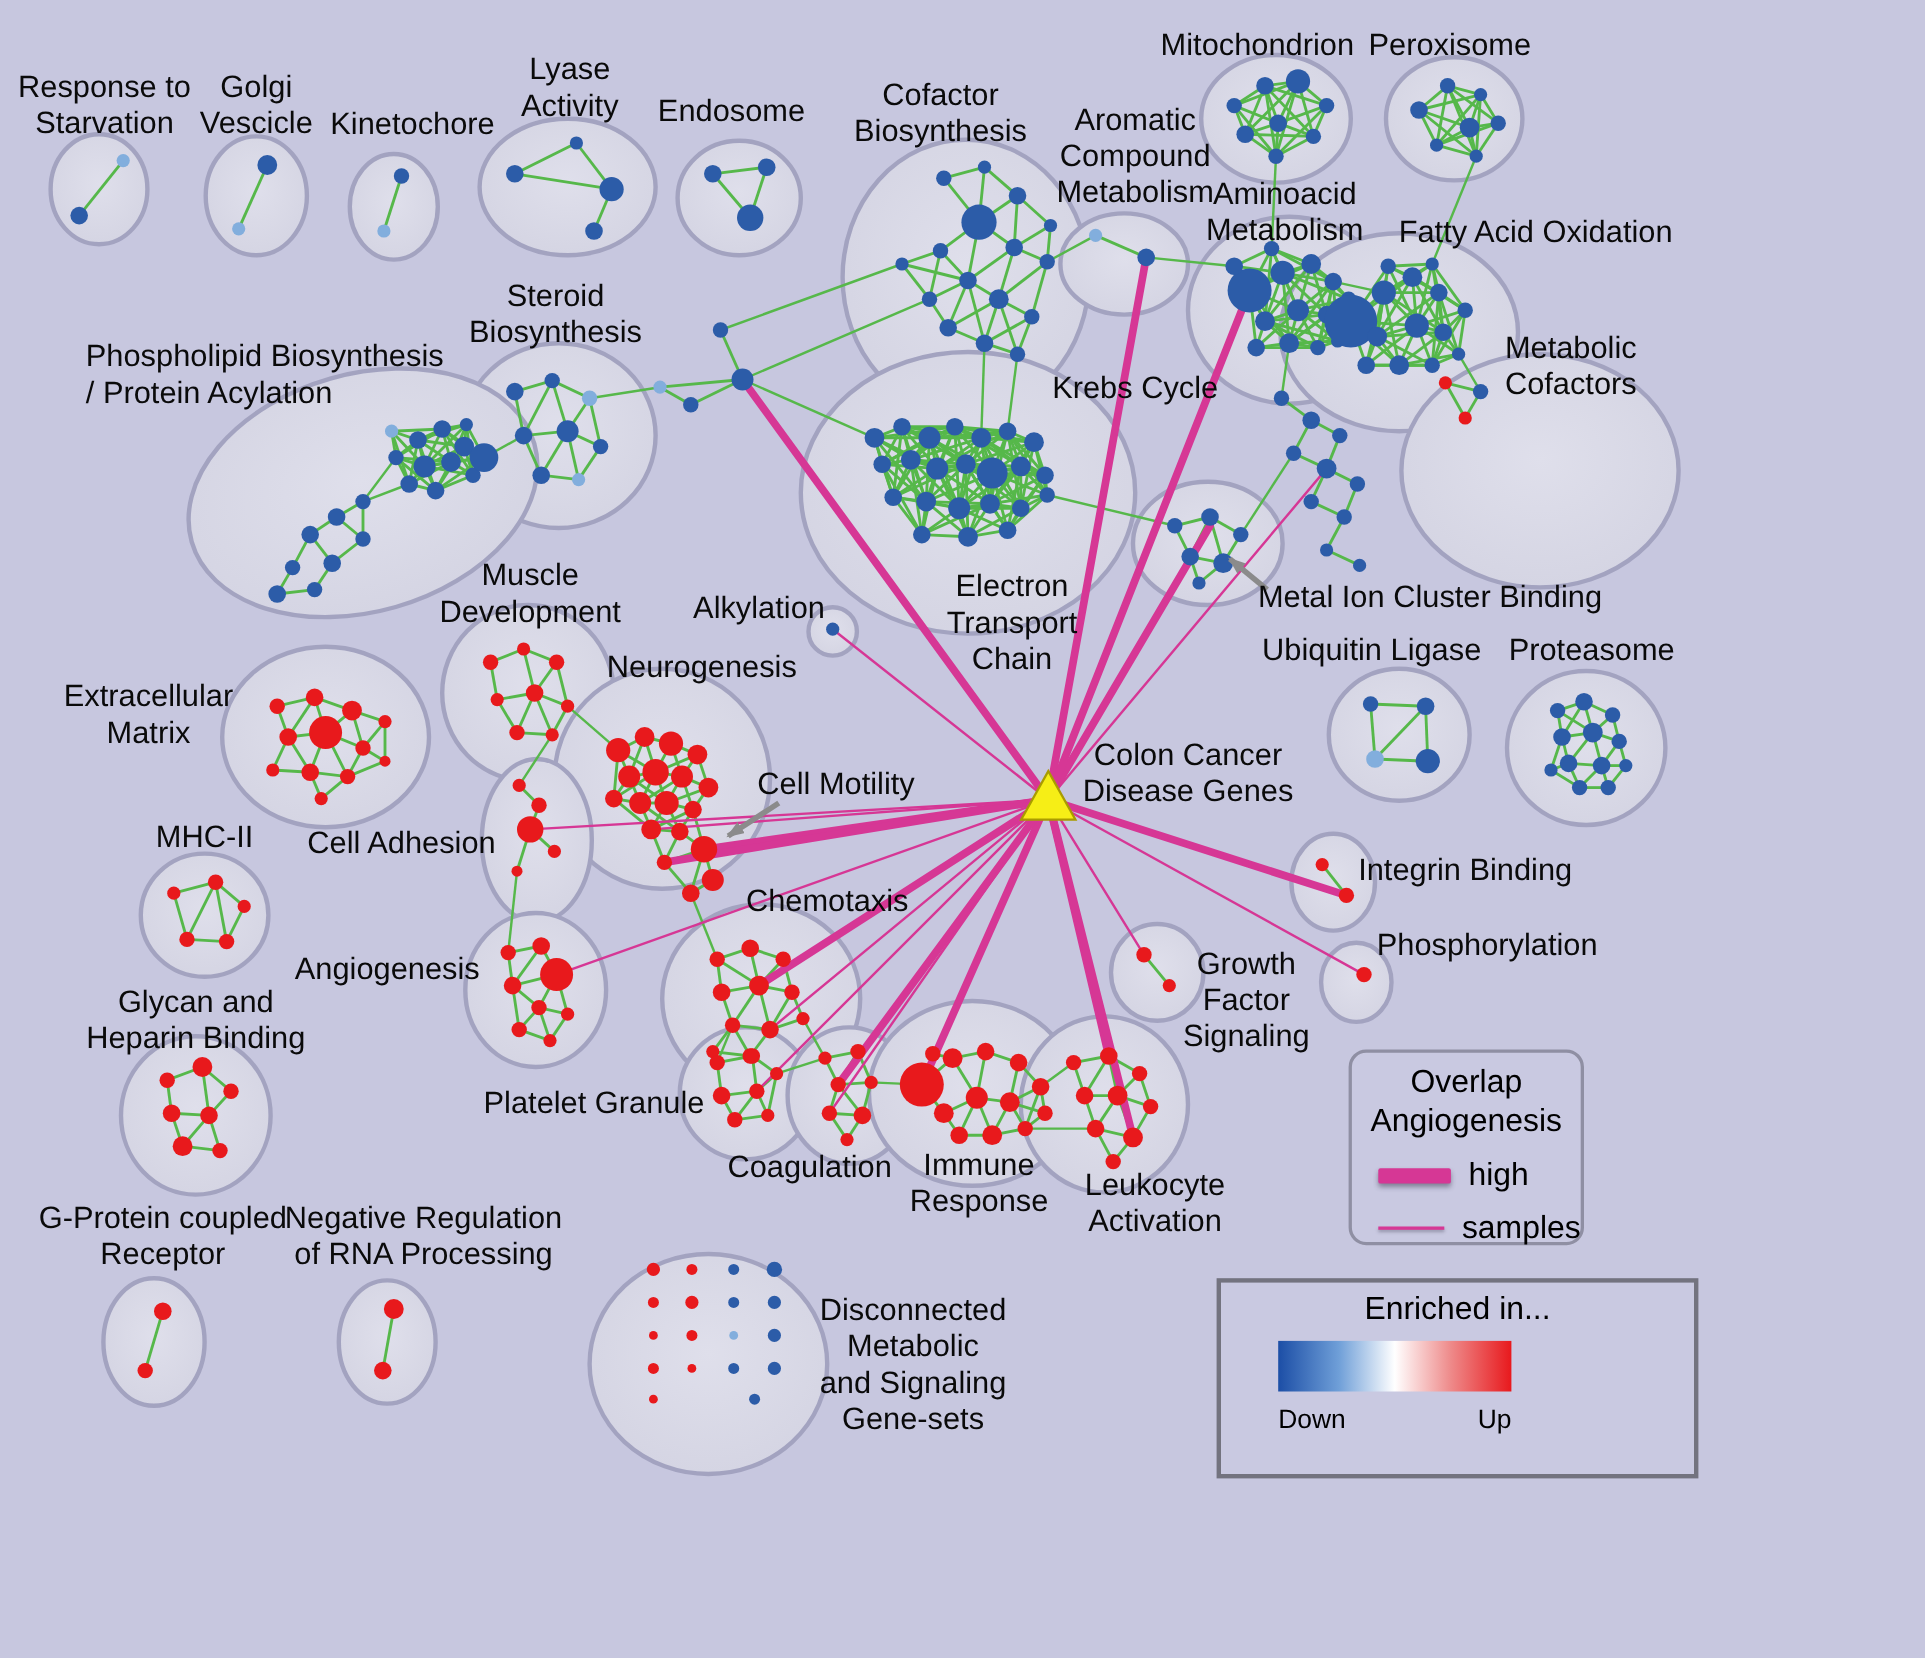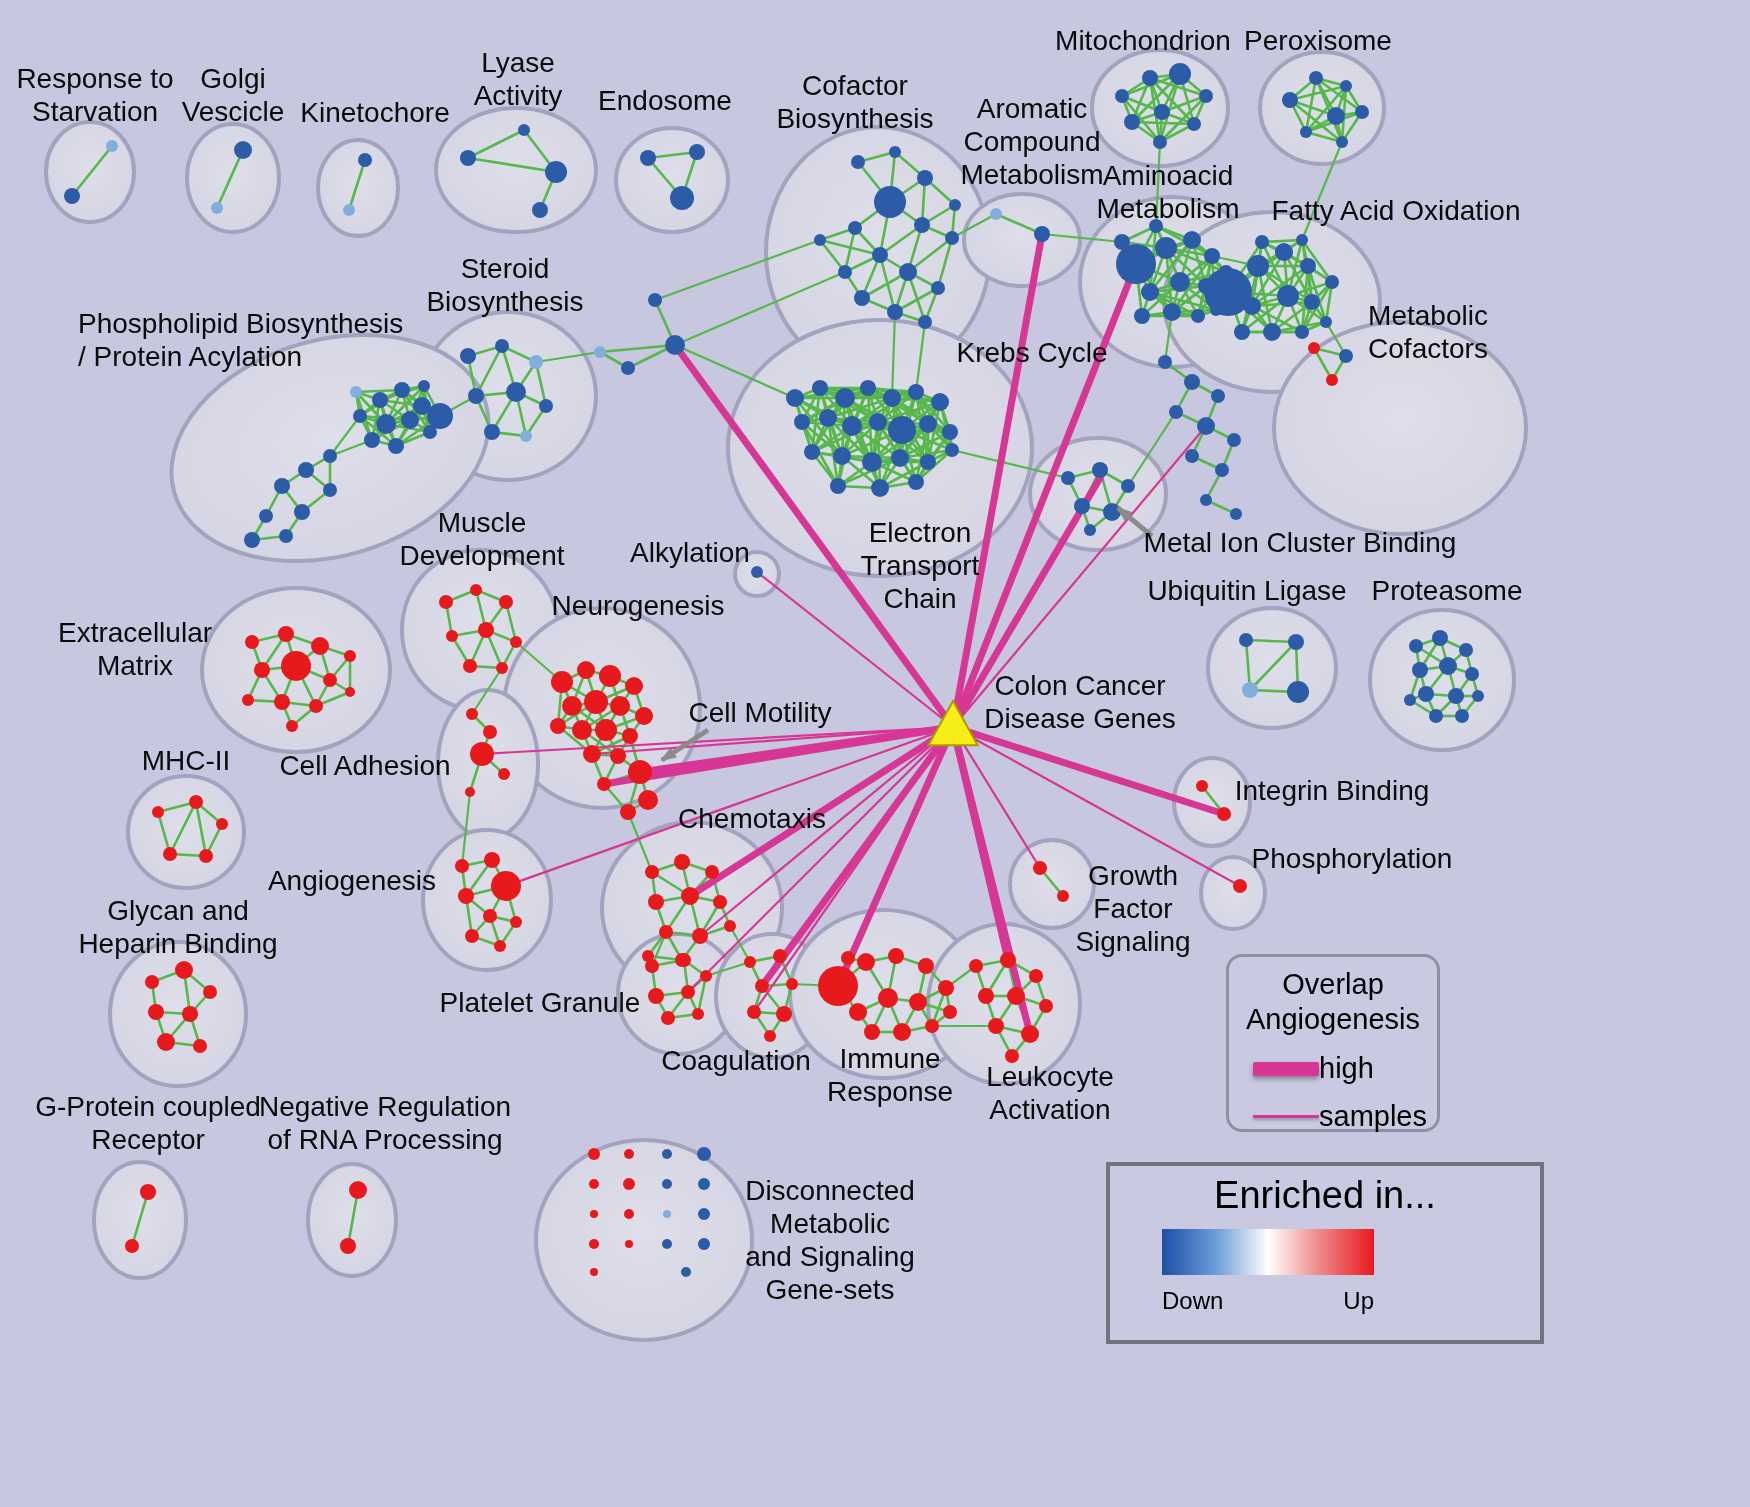--- a/index.html
+++ b/index.html
@@ -4,26 +4,26 @@
 <style>
   html,body{margin:0;padding:0;background:#c7c7df;}
   .stage{position:relative;width:1750px;height:1507px;background:#c7c7df;overflow:hidden;
          font-family:"Liberation Sans",sans-serif;color:#000;}
   svg{position:absolute;left:0;top:0;}
   svg text{font-family:"Liberation Sans",sans-serif;}
   .legend-overlap{position:absolute;left:1226px;top:954px;width:214px;height:178px;
     border:3px solid #8f8fa3;border-radius:16px;background:#c9c9e1;box-sizing:border-box;
     display:flex;flex-direction:column;align-items:center;padding-top:10px;font-size:29px;}
   .lo-title{text-align:center;line-height:35px;}
-  .lo-row{display:flex;align-items:center;width:100%;padding-left:24px;box-sizing:border-box;margin-top:15px;}
+  .lo-row{display:flex;align-items:center;gap:16px;width:100%;padding-left:24px;box-sizing:border-box;margin-top:15px;}
   .bar-high{width:66px;height:14px;background:#d63795;border-radius:2px;box-shadow:0 3px 5px rgba(40,40,60,.45);}
   .bar-mod{width:66px;height:3px;background:#d63795;box-shadow:0 2px 3px rgba(40,40,60,.35);}
   .legend-enriched{position:absolute;left:1106px;top:1162px;width:438px;height:182px;
     border:4px solid #73737f;background:#c9c9e1;box-sizing:border-box;font-size:29px;}
-  .le-title{text-align:center;margin-top:8px;font-size:38px;}
+  .le-title{text-align:center;margin-top:8px;font-size:29px;}
   .le-body{display:flex;margin-top:12px;padding-left:52px;padding-right:10px;}
   .le-left{width:212px;}
   .le-grad{width:212px;height:46px;background:linear-gradient(90deg,#1c4ea6 0%,#6f9fd8 26%,#ffffff 50%,#ee8a8a 74%,#e8191d 100%);}
   .le-scale{display:flex;justify-content:space-between;font-size:24px;margin-top:12px;}
   .le-note{flex:1;text-align:center;font-size:27px;line-height:32px;margin-top:2px;}
 </style>
 </head>
 <body>
 
 <div class="stage">

